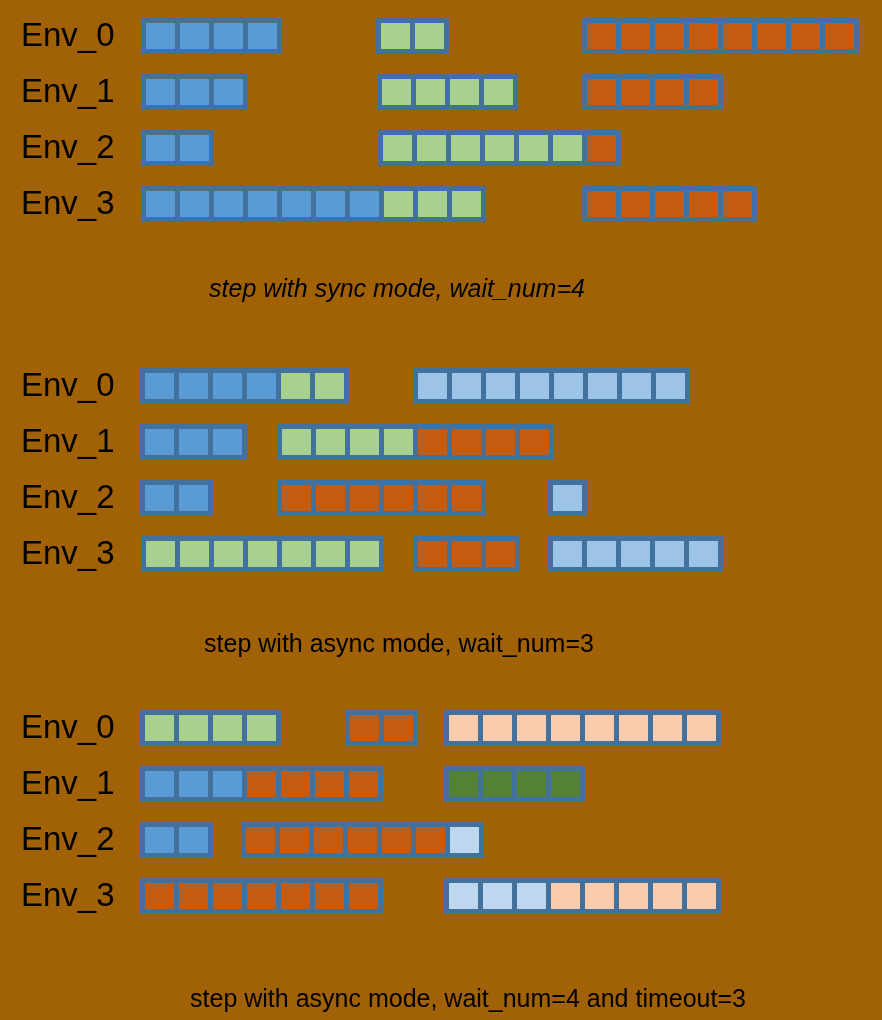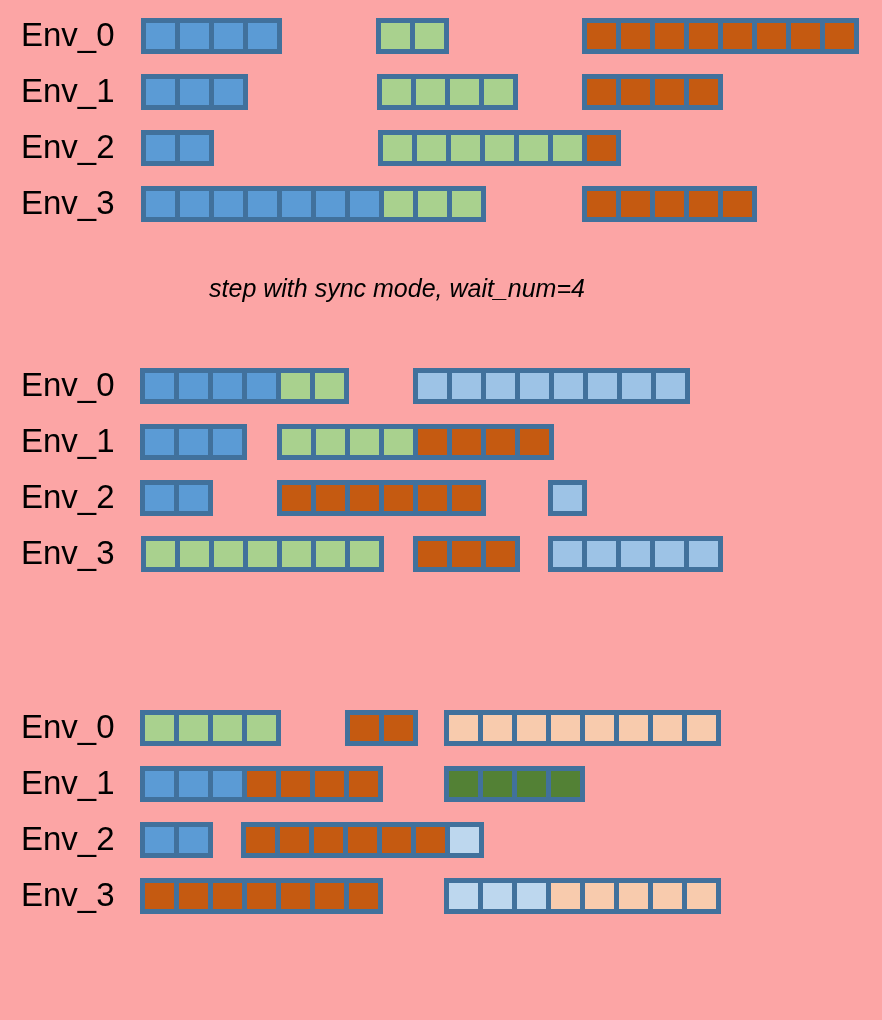--- a/index.html
+++ b/index.html
@@ -36,21 +36,21 @@
     position: absolute;
     transform: translateX(-50%);
     font-size: 25px;
     color: #000000;
     white-space: nowrap;
   }
 </style>
 </head>
 <body>
 
-<div class="canvas" style="background: #fca5a5;">
+<div class="canvas" style="background: #a16207;">
     <div class="diagram">
       <div class="env-label" style="left: 21px; top: 36px; color: rgb(0, 0, 0);">Env_0</div>
       <div class="bar" style="left: 141px; top: 18px; background: rgb(65, 113, 156);">
         <span class="cell" style="width: 29px; height: 26px; background: rgb(91, 155, 213);"></span>
         <span class="cell" style="width: 29px; height: 26px; background: rgb(91, 155, 213);"></span>
         <span class="cell" style="width: 29px; height: 26px; background: rgb(91, 155, 213);"></span>
         <span class="cell" style="width: 29px; height: 26px; background: rgb(91, 155, 213);"></span>
       </div>
       <div class="bar" style="left: 376px; top: 18px; background: rgb(65, 113, 156);">
         <span class="cell" style="width: 29px; height: 26px; background: rgb(169, 209, 142);"></span>
@@ -187,20 +187,21 @@
         <span class="cell" style="width: 29px; height: 26px; background: rgb(197, 90, 17);"></span>
         <span class="cell" style="width: 29px; height: 26px; background: rgb(197, 90, 17);"></span>
       </div>
       <div class="bar" style="left: 548px; top: 536px; background: rgb(65, 113, 156);">
         <span class="cell" style="width: 29px; height: 26px; background: rgb(157, 195, 230);"></span>
         <span class="cell" style="width: 29px; height: 26px; background: rgb(157, 195, 230);"></span>
         <span class="cell" style="width: 29px; height: 26px; background: rgb(157, 195, 230);"></span>
         <span class="cell" style="width: 29px; height: 26px; background: rgb(157, 195, 230);"></span>
         <span class="cell" style="width: 29px; height: 26px; background: rgb(157, 195, 230);"></span>
       </div>
+      <div class="caption" style="left: 399px; top: 629px; color: rgb(0, 0, 0);">step with async mode, wait_num=3</div>
     </div>
     <div class="diagram">
       <div class="env-label" style="left: 21px; top: 728px; color: rgb(0, 0, 0);">Env_0</div>
       <div class="bar" style="left: 140px; top: 710px; background: rgb(65, 113, 156);">
         <span class="cell" style="width: 29px; height: 26px; background: rgb(169, 209, 142);"></span>
         <span class="cell" style="width: 29px; height: 26px; background: rgb(169, 209, 142);"></span>
         <span class="cell" style="width: 29px; height: 26px; background: rgb(169, 209, 142);"></span>
         <span class="cell" style="width: 29px; height: 26px; background: rgb(169, 209, 142);"></span>
       </div>
       <div class="bar" style="left: 345px; top: 710px; background: rgb(65, 113, 156);">
@@ -260,14 +261,15 @@
       <div class="bar" style="left: 444px; top: 878px; background: rgb(65, 113, 156);">
         <span class="cell" style="width: 29px; height: 26px; background: rgb(189, 215, 238);"></span>
         <span class="cell" style="width: 29px; height: 26px; background: rgb(189, 215, 238);"></span>
         <span class="cell" style="width: 29px; height: 26px; background: rgb(189, 215, 238);"></span>
         <span class="cell" style="width: 29px; height: 26px; background: rgb(248, 203, 173);"></span>
         <span class="cell" style="width: 29px; height: 26px; background: rgb(248, 203, 173);"></span>
         <span class="cell" style="width: 29px; height: 26px; background: rgb(248, 203, 173);"></span>
         <span class="cell" style="width: 29px; height: 26px; background: rgb(248, 203, 173);"></span>
         <span class="cell" style="width: 29px; height: 26px; background: rgb(248, 203, 173);"></span>
       </div>
+      <div class="caption" style="left: 468px; top: 984px; color: rgb(0, 0, 0);">step with async mode, wait_num=4 and timeout=3</div>
     </div>
   </div>
 
 </body></html>

